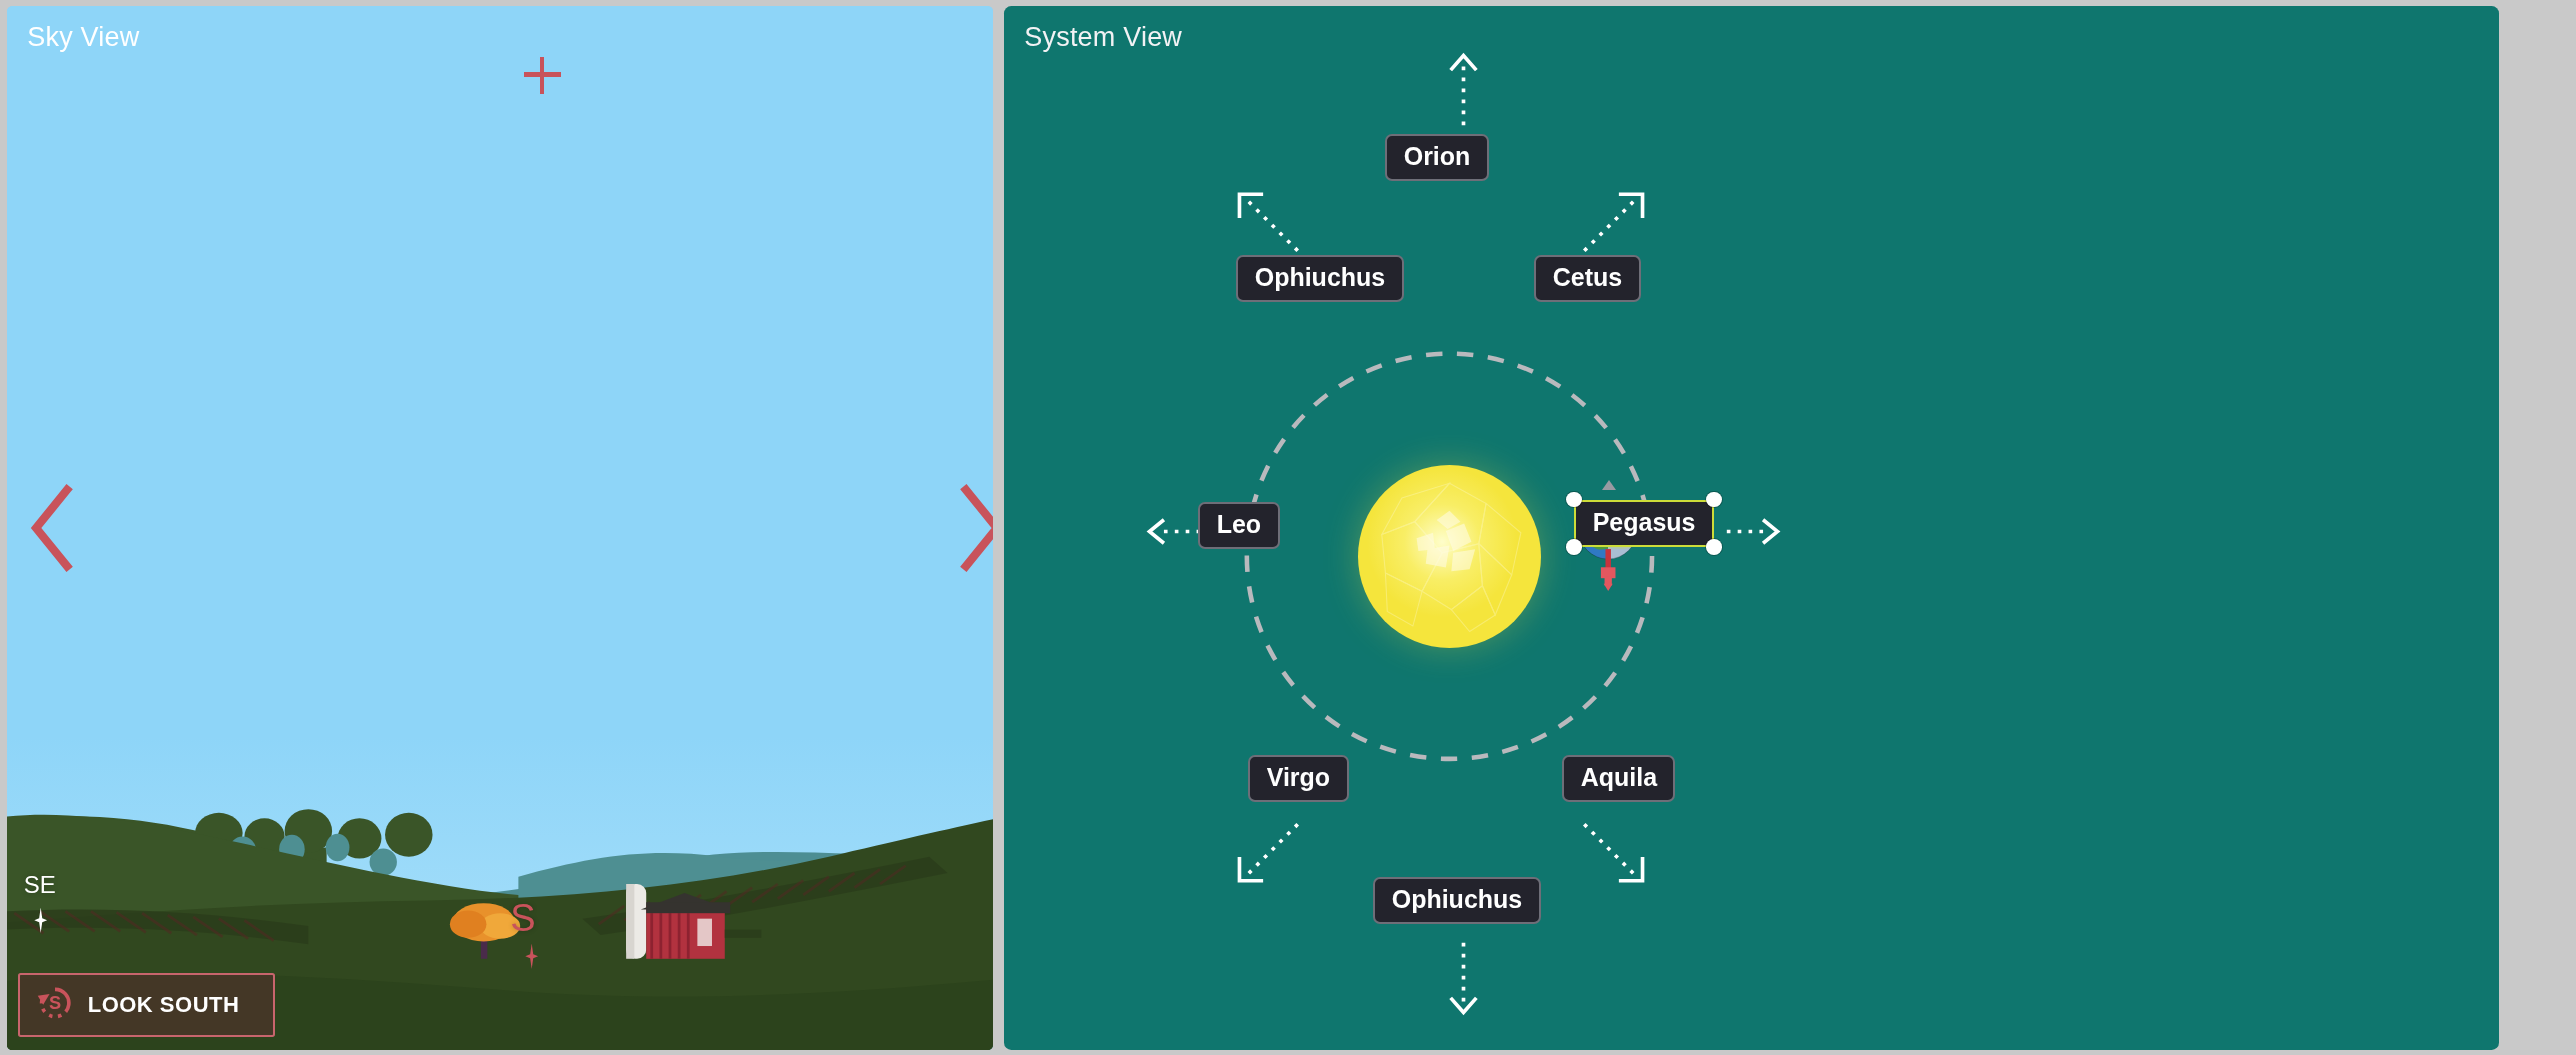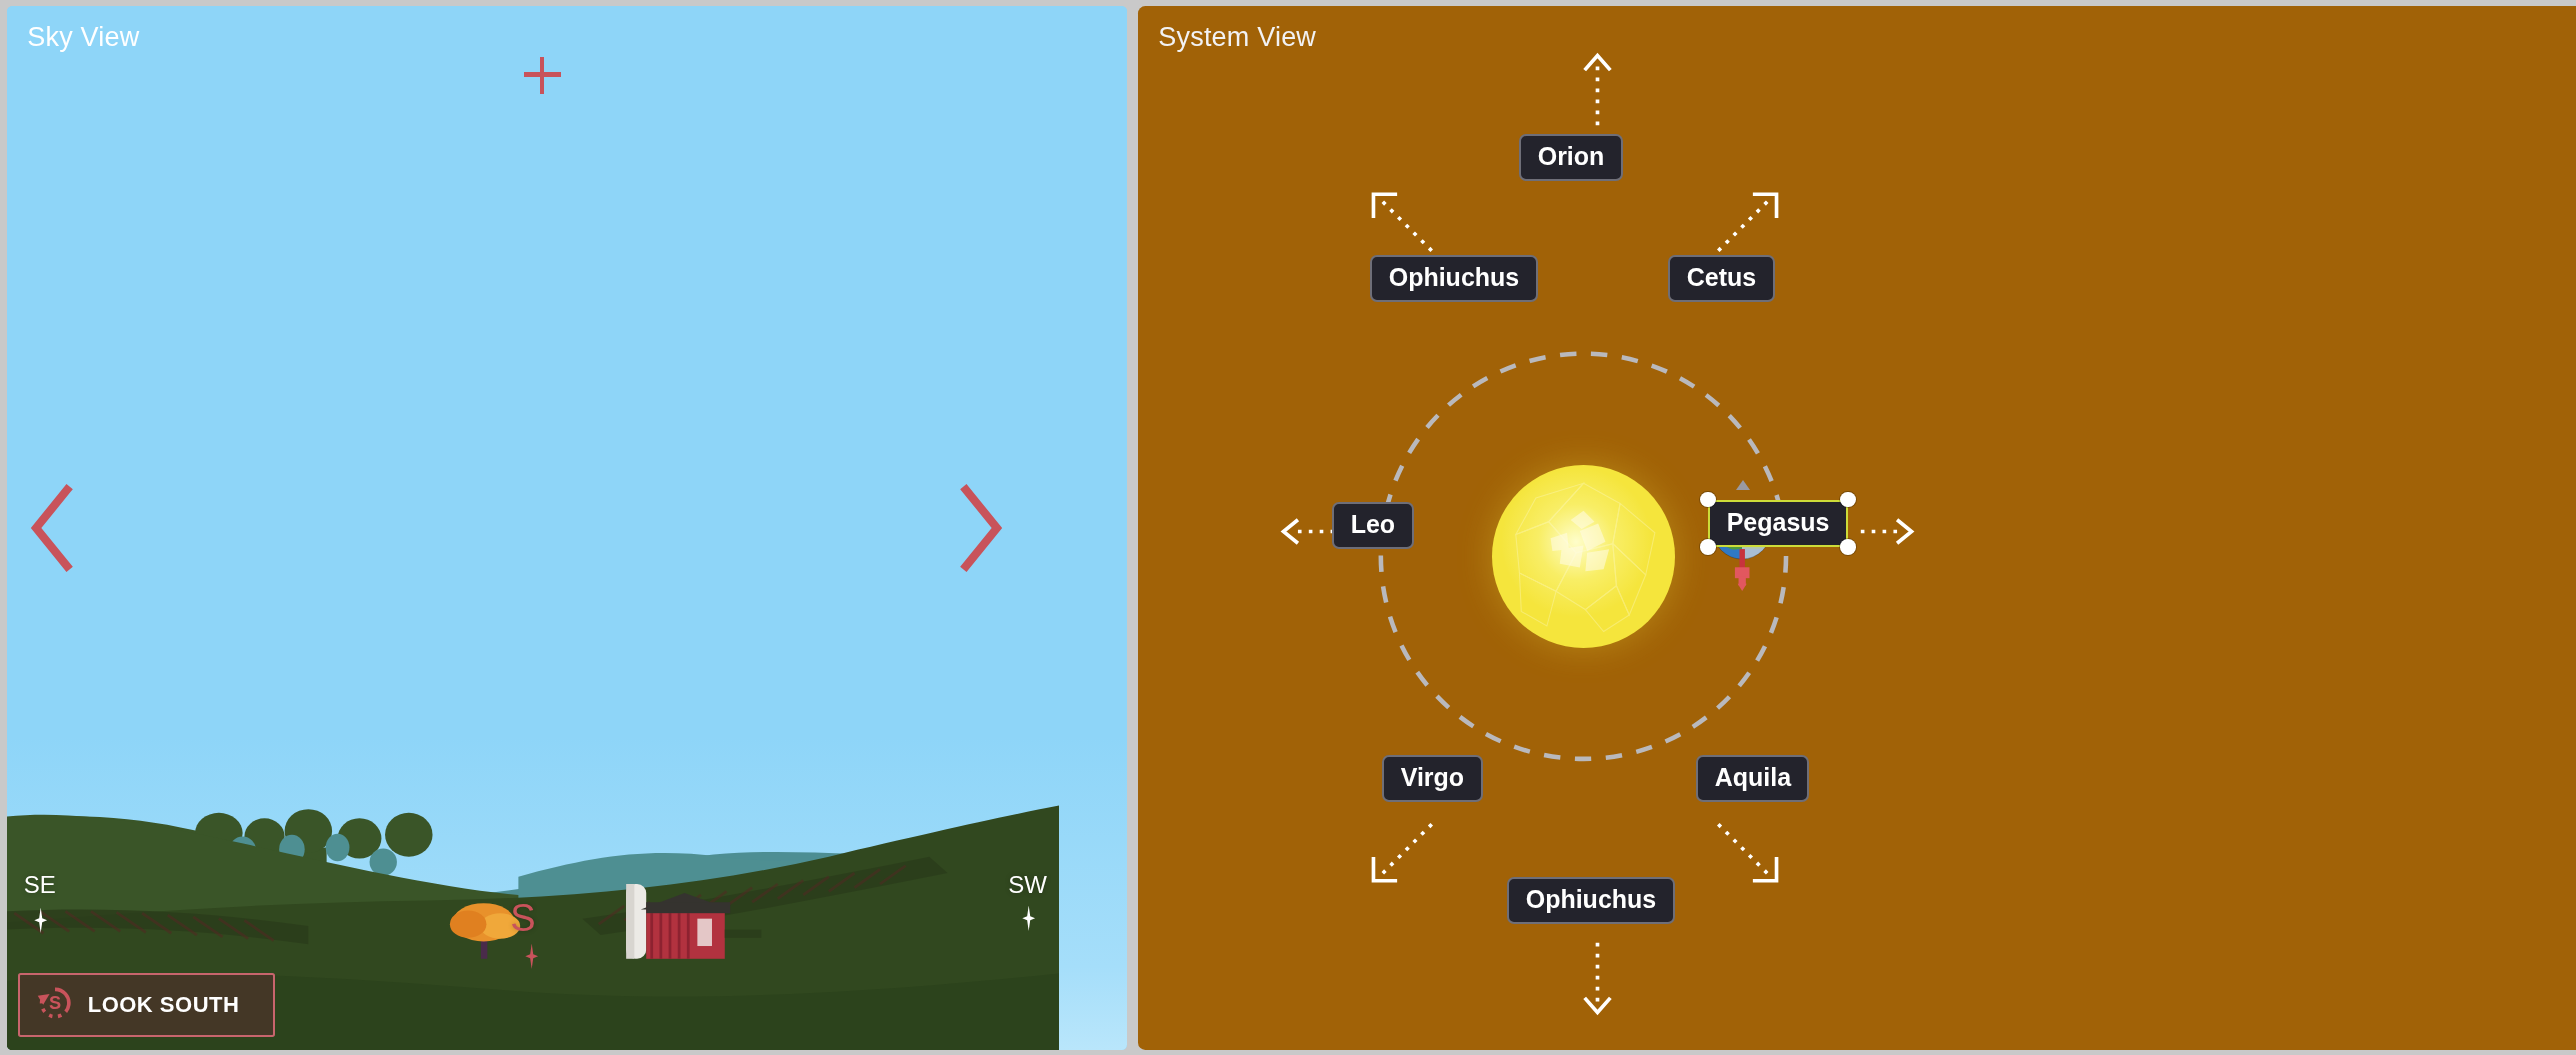--- a/index.html
+++ b/index.html
@@ -15,21 +15,21 @@
     background: #c9c9c9;
     display: flex;
     gap: 11px;
     padding: 5.5px 7.3px;
     box-sizing: border-box;
   }
 
   
   .sky-panel {
     position: relative;
-    width: 1120px;
+    width: 986px;
     height: 1044px;
     border-radius: 5.5px;
     overflow: hidden;
     background: #87d3f8;
     flex: none;
   }
   .sky-gradient {
     position: absolute; inset: 0;
     background: linear-gradient(180deg, #8ed5f8 0%, #8ed5f8 70%, #a5defa 92%, #b9e6fb 100%);
   }
@@ -114,21 +114,21 @@
     font-weight: bold;
     letter-spacing: 0.5px;
   }
 
   
   .sys-panel {
     position: relative;
     width: 1495px;
     height: 1044px;
     border-radius: 7.3px;
-    background: #a16207;
+    background: #0f766e;
     overflow: hidden;
     flex: none;
   }
   .sys-panel .panel-title { color: #f2f2f4; }
 
   .sun {
     position: absolute;
     left: 354px; top: 459px;
     width: 183px; height: 183px;
     border-radius: 50%;

